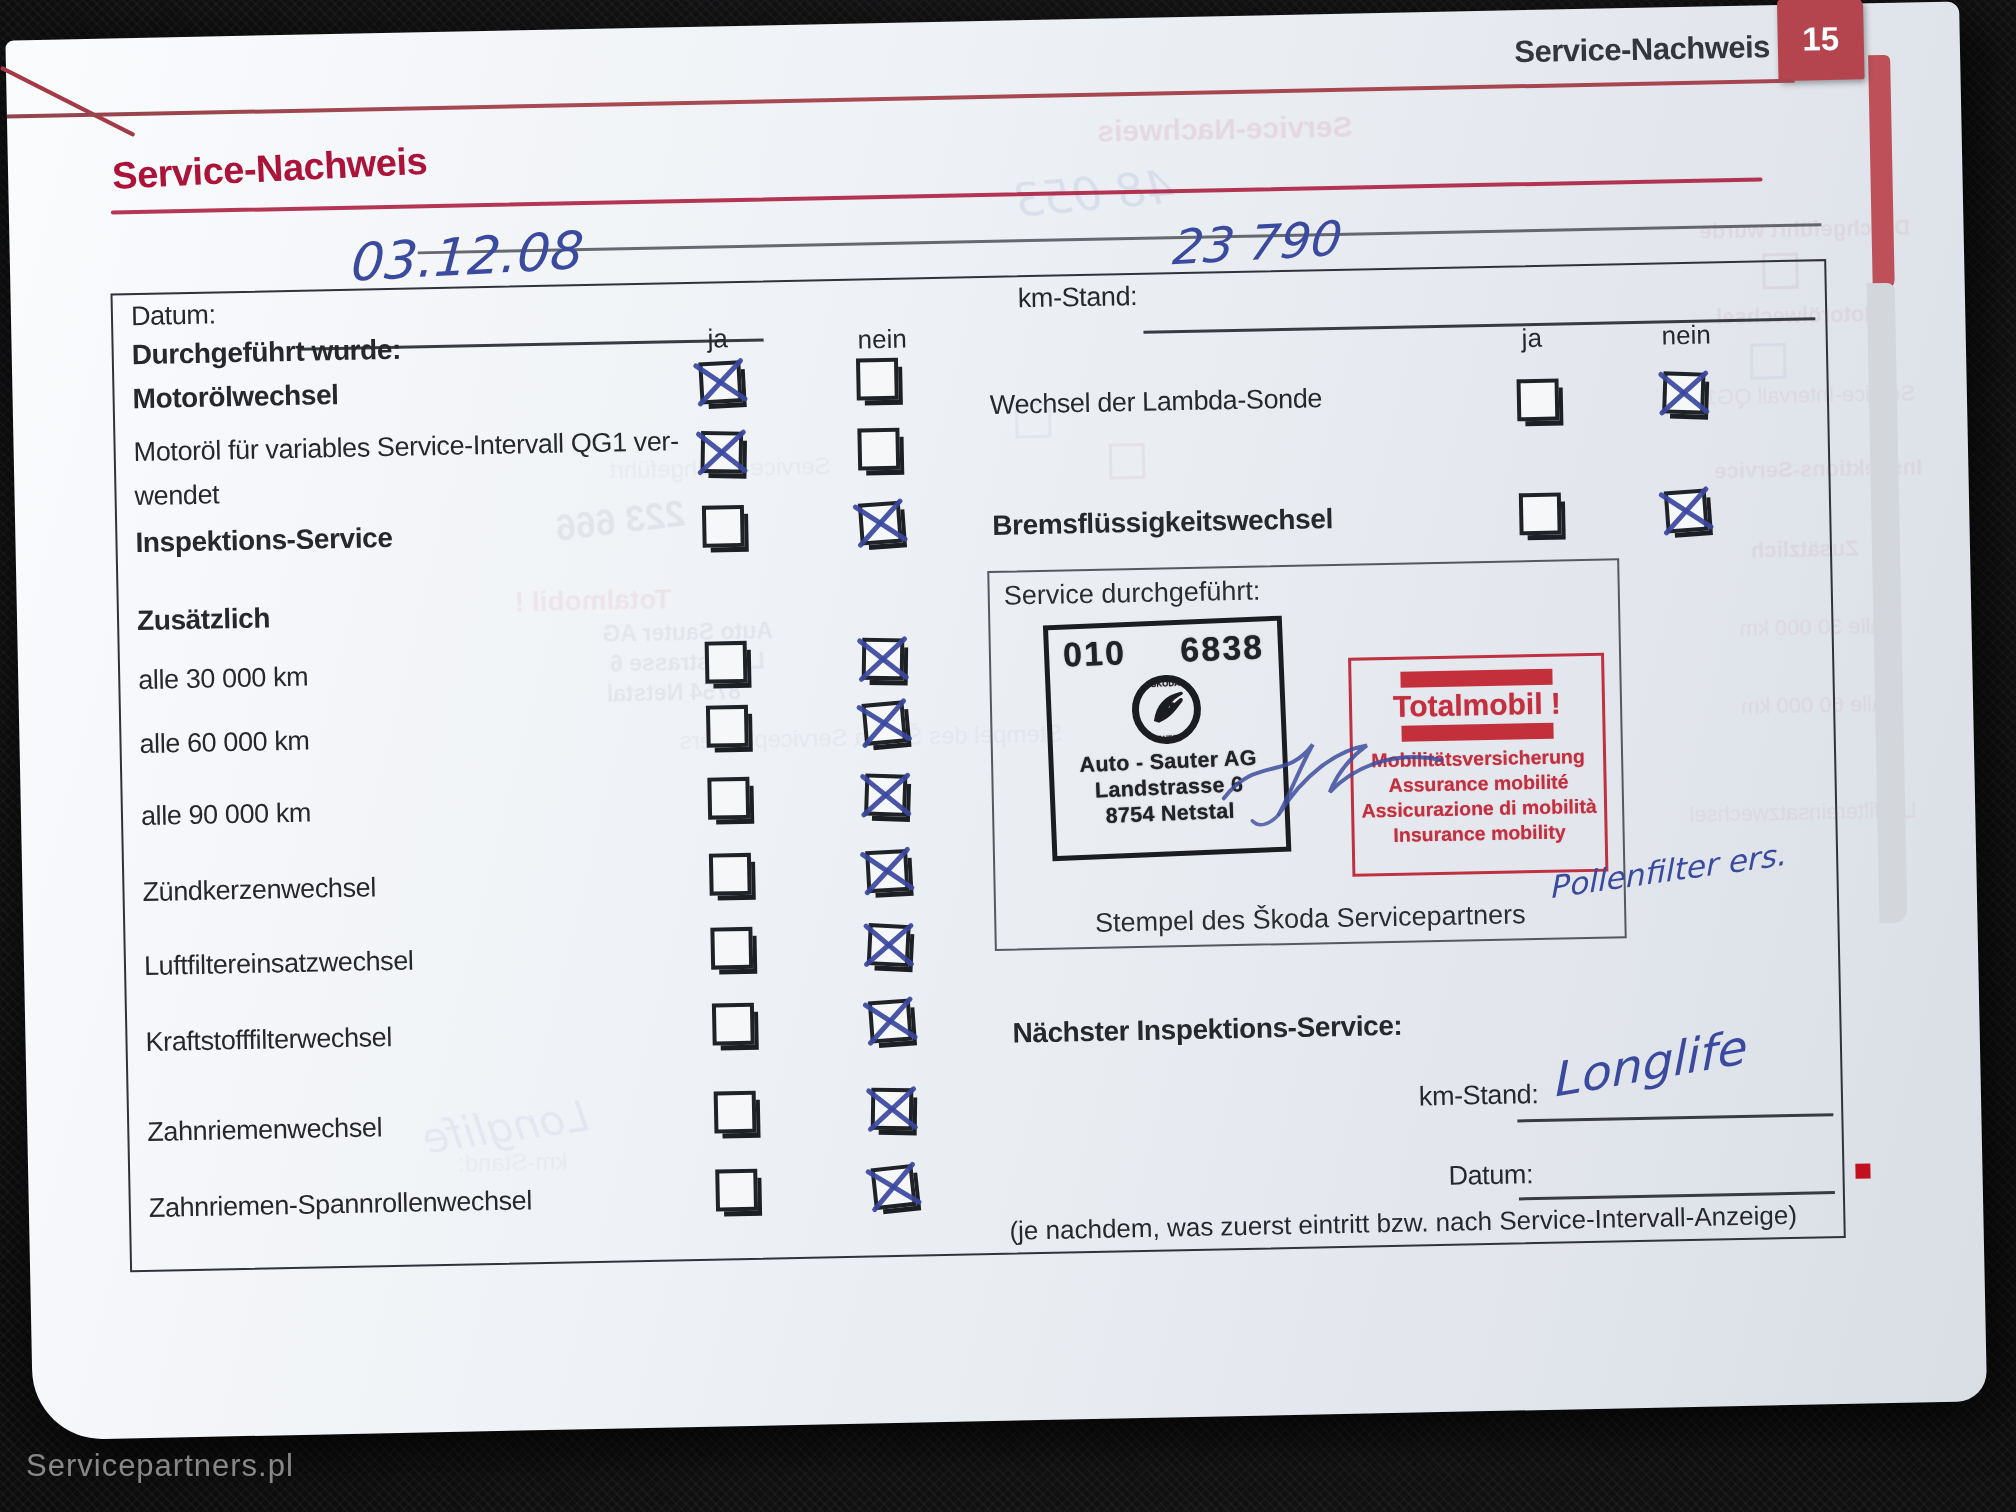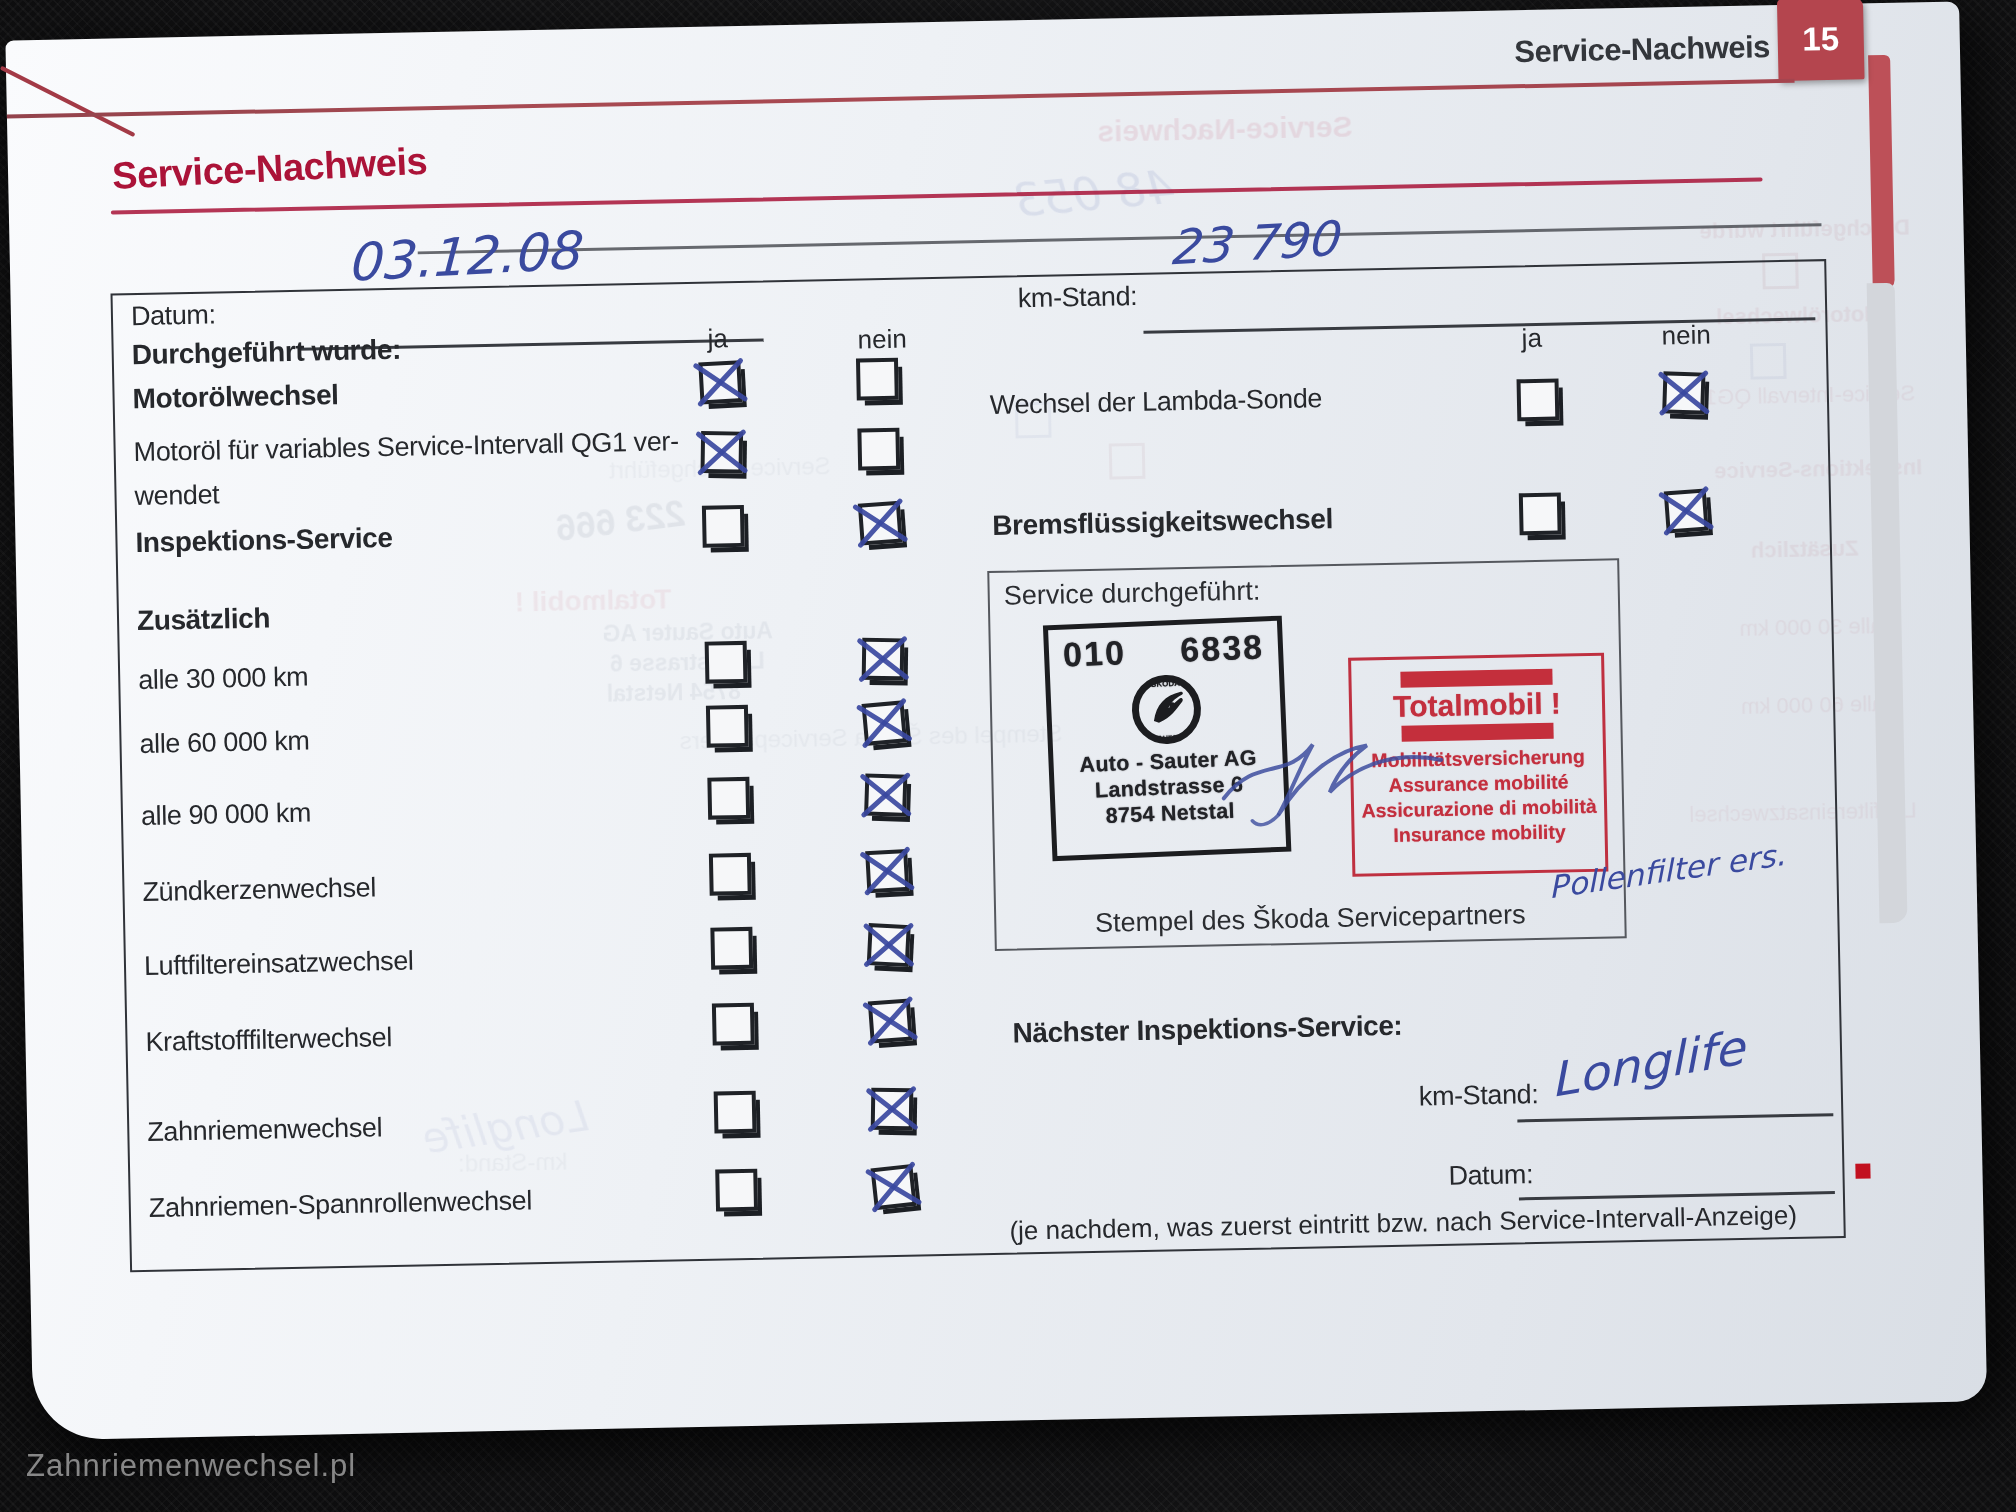--- a/index.html
+++ b/index.html
@@ -263,13 +263,13 @@
     <div class="fline" style="left:1388px;top:852px;width:316px;"></div>
     <div class="hand" style="left:1428px;top:770px;font-size:48px;transform:skewX(-10deg) rotate(-9deg);">Longlife</div>
     <div class="lbl" style="left:1318px;top:892px;">Datum:</div>
     <div class="fline" style="left:1388px;top:930px;width:316px;"></div>
     <div class="note" style="left:878px;top:938px;">(je nachdem, was zuerst eintritt bzw. nach Service-Intervall-Anzeige)</div>
   </div>
 
   <div class="red-dot"></div>
 </div>
 
-<div class="watermark">Zahnriemenwechsel.pl</div>
+<div class="watermark">Servicepartners.pl</div>
 
 </body></html>

